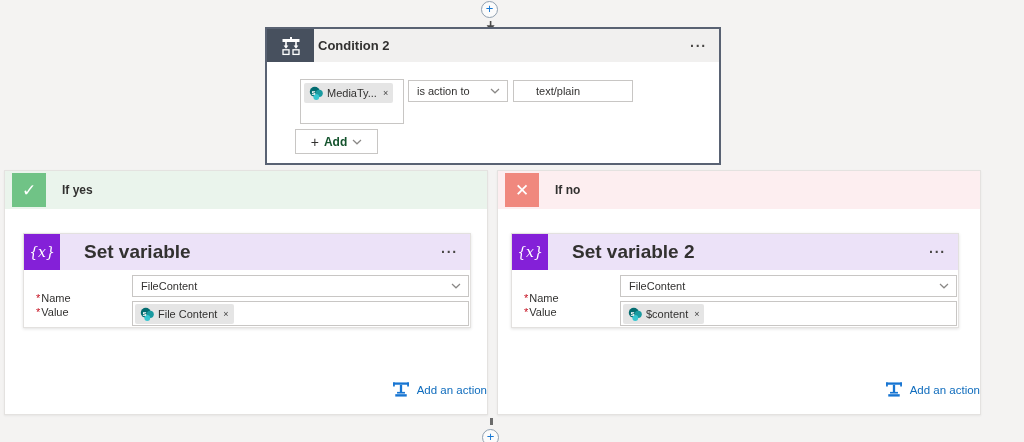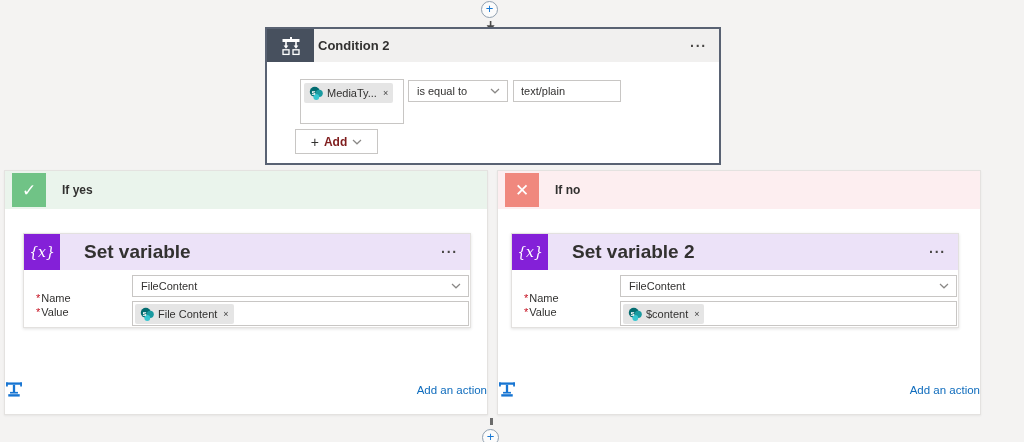--- a/index.html
+++ b/index.html
@@ -66,35 +66,35 @@
   .select-box {
     position: absolute; display: flex; align-items: center;
     border: 1px solid #c8c6c4; background: #fff;
     font-size: 11px; cursor: pointer;
   }
   .select-box .sel-text { padding-left: 8px; }
   .select-box .chev { margin-left: auto; margin-right: 7px; display: flex; }
   .operator-select { left: 141px; top: 18px; width: 100px; height: 22px; }
   .text-input {
     position: absolute; left: 246px; top: 18px;
-    width: 108px; height: 22px;
-    border: 1px solid #c8c6c4; background: #fff;
-    font-size: 11px; padding-left: 7px;
+    width: 120px; height: 22px;
+    border: 1px solid #c8c6c4; background: #fff;
+    font-size: 11px; padding-left: 22px;
     font-family: "Liberation Sans", sans-serif; color: #323130;
     outline: none;
   }
   .add-btn {
     position: absolute; left: 28px; top: 67px;
     width: 83px; height: 25px;
     border: 1px solid #c8c6c4; background: #fff;
     display: flex; align-items: center; justify-content: center; gap: 5px;
     font-size: 12px; cursor: pointer;
   }
   .add-btn .plus-glyph { font-size: 14px; font-weight: normal; color: #323130; }
-  .add-btn .add-label { font-weight: bold; color: #7f1d1d; }
+  .add-btn .add-label { font-weight: bold; color: #14532d; }
 
   
   .branch {
     position: absolute; top: 170px; height: 245px;
     background: #ffffff;
     border: 1px solid #e4e2e0;
     box-shadow: 0 1px 2px rgba(0,0,0,0.06);
   }
   .branch-yes { left: 4px; width: 484px; }
   .branch-no { left: 497px; width: 484px; }
@@ -144,21 +144,21 @@
   .value-label { top: 72px; }
   .name-select { left: 108px; top: 41px; width: 337px; height: 22px; }
   .value-input-box {
     position: absolute; left: 108px; top: 67px;
     width: 337px; height: 25px;
     border: 1px solid #c8c6c4; background: #fff;
     padding: 2px; cursor: text;
   }
   .add-action {
     position: absolute; top: 211px; left: 0; right: 0;
-    display: flex; align-items: center; justify-content: space-between; gap: 7px;
+    display: flex; align-items: center; justify-content: flex-end; gap: 7px;
     color: #0f6cbd; font-size: 11.5px; cursor: pointer;
   }
 </style>
 </head>
 <body>
 
 <div class="plus-circle" style="left:481px; top:1px;">+</div>
 <div class="arrow-down" style="left:484px; top:18px;">
   <svg width="13" height="11" viewBox="0 0 13 11">
     <rect x="5.8" y="0" width="1.6" height="5" fill="#4a4a4a"></rect>
@@ -190,21 +190,21 @@
           <circle cx="5.8" cy="5.8" r="5" fill="#036c70"></circle>
           <circle cx="10.2" cy="7.3" r="3.6" fill="#1a9ba1"></circle>
           <circle cx="7.3" cy="11" r="2.9" fill="#37c6d0"></circle>
           <text x="2.6" y="8.8" font-size="7.5" font-weight="bold" fill="#ffffff" font-family="Liberation Sans, sans-serif">s</text>
         </svg>
         <span>MediaTy...</span>
         <span class="remove">×</span>
       </span>
     </div>
     <div class="select-box operator-select">
-      <span class="sel-text">is equal to</span>
+      <span class="sel-text">is action to</span>
       <span class="chev">
         <svg width="10" height="6" viewBox="0 0 10 6">
             <path d="M1 1 L5 4.8 L9 1" stroke="#8a8886" stroke-width="1.2" fill="none"></path>
           </svg>
       </span>
     </div>
     <input class="text-input" type="text" value="text/plain" style="">
     <div class="add-btn">
       <span class="plus-glyph">+</span>
       <span class="add-label">Add</span>

